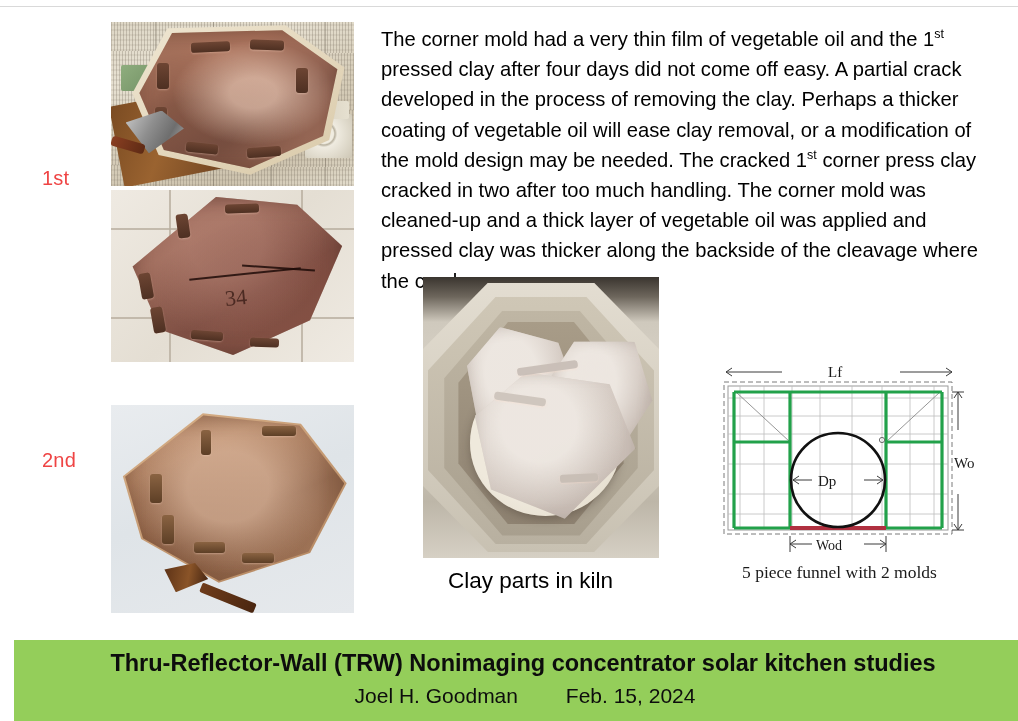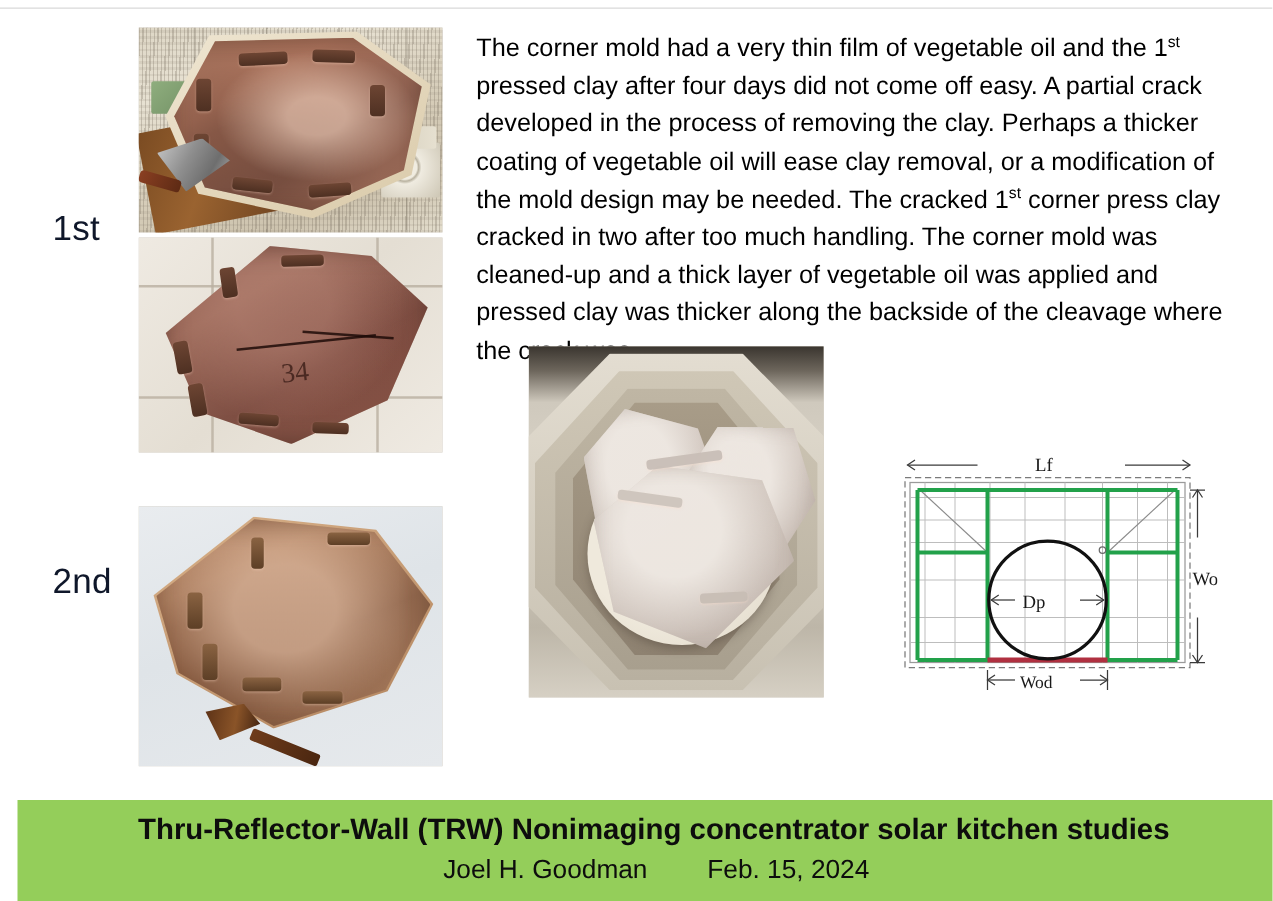--- a/index.html
+++ b/index.html
@@ -27,23 +27,23 @@
   .top-rule {
     position: absolute;
     left: 0; top: 6px;
     width: 1018px; height: 1px;
     background: #d9d9d9;
   }
 
   
   .row-label {
     position: absolute;
-    font-size: 28px;
-    font-family: "Liberation Sans", sans-serif;
-    color: #0f172a;
+    font-size: 20px;
+    font-family: "Liberation Sans", sans-serif;
+    color: #ef4444;
     letter-spacing: .2px;
   }
   #label-1st { left: 42px; top: 167px; }
   #label-2nd { left: 42px; top: 449px; }
 
   
   .body-text {
     position: absolute;
     left: 381px;
     top: 24px;
@@ -339,20 +339,21 @@
     <div class="kiln-oct" style="left:15%;top:16%;width:70%;height:72%;background:linear-gradient(180deg,#a89c88,#8e8271);"></div>
     <div class="kiln-shelf" style="left:20%;top:33%;width:64%;height:52%;"></div>
     <div class="clay-part" style="left:20%;top:17%;width:46%;height:48%;clip-path:polygon(34% 0%,86% 16%,100% 62%,48% 100%,4% 66%,0% 26%);transform:rotate(-6deg)"></div>
     <div class="clay-part" style="left:53%;top:22%;width:44%;height:46%;clip-path:polygon(20% 4%,78% 0%,100% 44%,66% 96%,12% 78%,0% 34%);transform:rotate(5deg)"></div>
     <div class="clay-part" style="left:22%;top:34%;width:68%;height:52%;clip-path:polygon(32% 0%,84% 8%,100% 52%,56% 100%,10% 80%,0% 30%);"></div>
     <div class="bump" style="left:40%;top:31%;width:26%;height:3%;background:rgba(200,190,182,.95);transform:rotate(-8deg)"></div>
     <div class="bump" style="left:30%;top:42%;width:22%;height:3%;background:rgba(205,196,188,.95);transform:rotate(8deg)"></div>
     <div class="bump" style="left:58%;top:70%;width:16%;height:3%;background:rgba(198,188,180,.9);transform:rotate(-3deg)"></div>
   </div>
 
+  <div id="kiln-caption">Clay parts in kiln</div>
 
   <svg id="funnel-diagram" viewBox="0 0 262 200">
     <rect x="0" y="0" width="262" height="200" fill="#ffffff"></rect>
 
     <g stroke="#3a3a3a" stroke-width="1" fill="none">
       <line x1="14" y1="12" x2="70" y2="12"></line>
       <polyline points="20,8 14,12 20,16"></polyline>
       <line x1="188" y1="12" x2="240" y2="12"></line>
       <polyline points="234,8 240,12 234,16"></polyline>
     </g>
@@ -421,20 +422,21 @@
       <line x1="78" y1="184" x2="100" y2="184"></line>
       <polyline points="84,180 78,184 84,188"></polyline>
       <line x1="78" y1="176" x2="78" y2="192"></line>
       <line x1="152" y1="184" x2="174" y2="184"></line>
       <polyline points="168,180 174,184 168,188"></polyline>
       <line x1="174" y1="176" x2="174" y2="192"></line>
     </g>
     <text x="104" y="190" font-family="Liberation Serif, serif" font-size="14" fill="#1a1a1a">Wod</text>
   </svg>
 
+  <div id="funnel-caption">5 piece funnel with 2 molds</div>
 
   <div id="footer-banner" style="background: rgb(148, 206, 90);">
     <div id="banner-title">Thru-Reflector-Wall (TRW) Nonimaging concentrator solar kitchen studies</div>
     <div id="banner-author-row">
       <span>Joel H. Goodman</span>
       <span id="banner-date">Feb. 15, 2024</span>
     </div>
   </div>
 
 </div>

